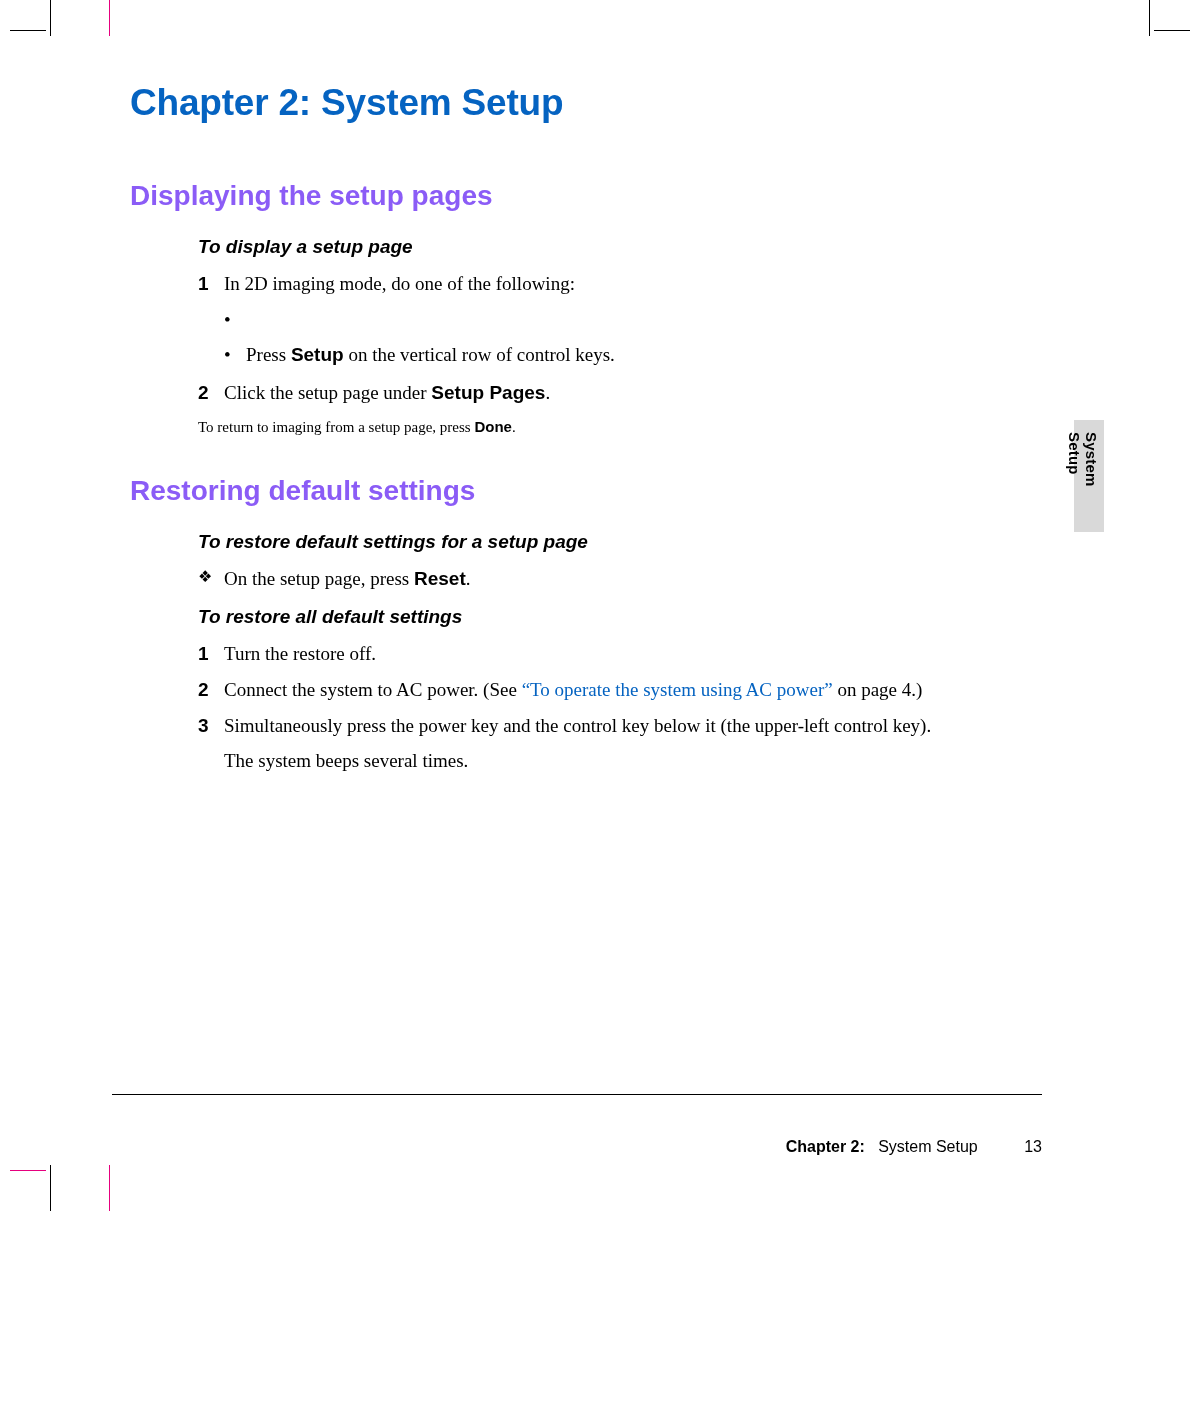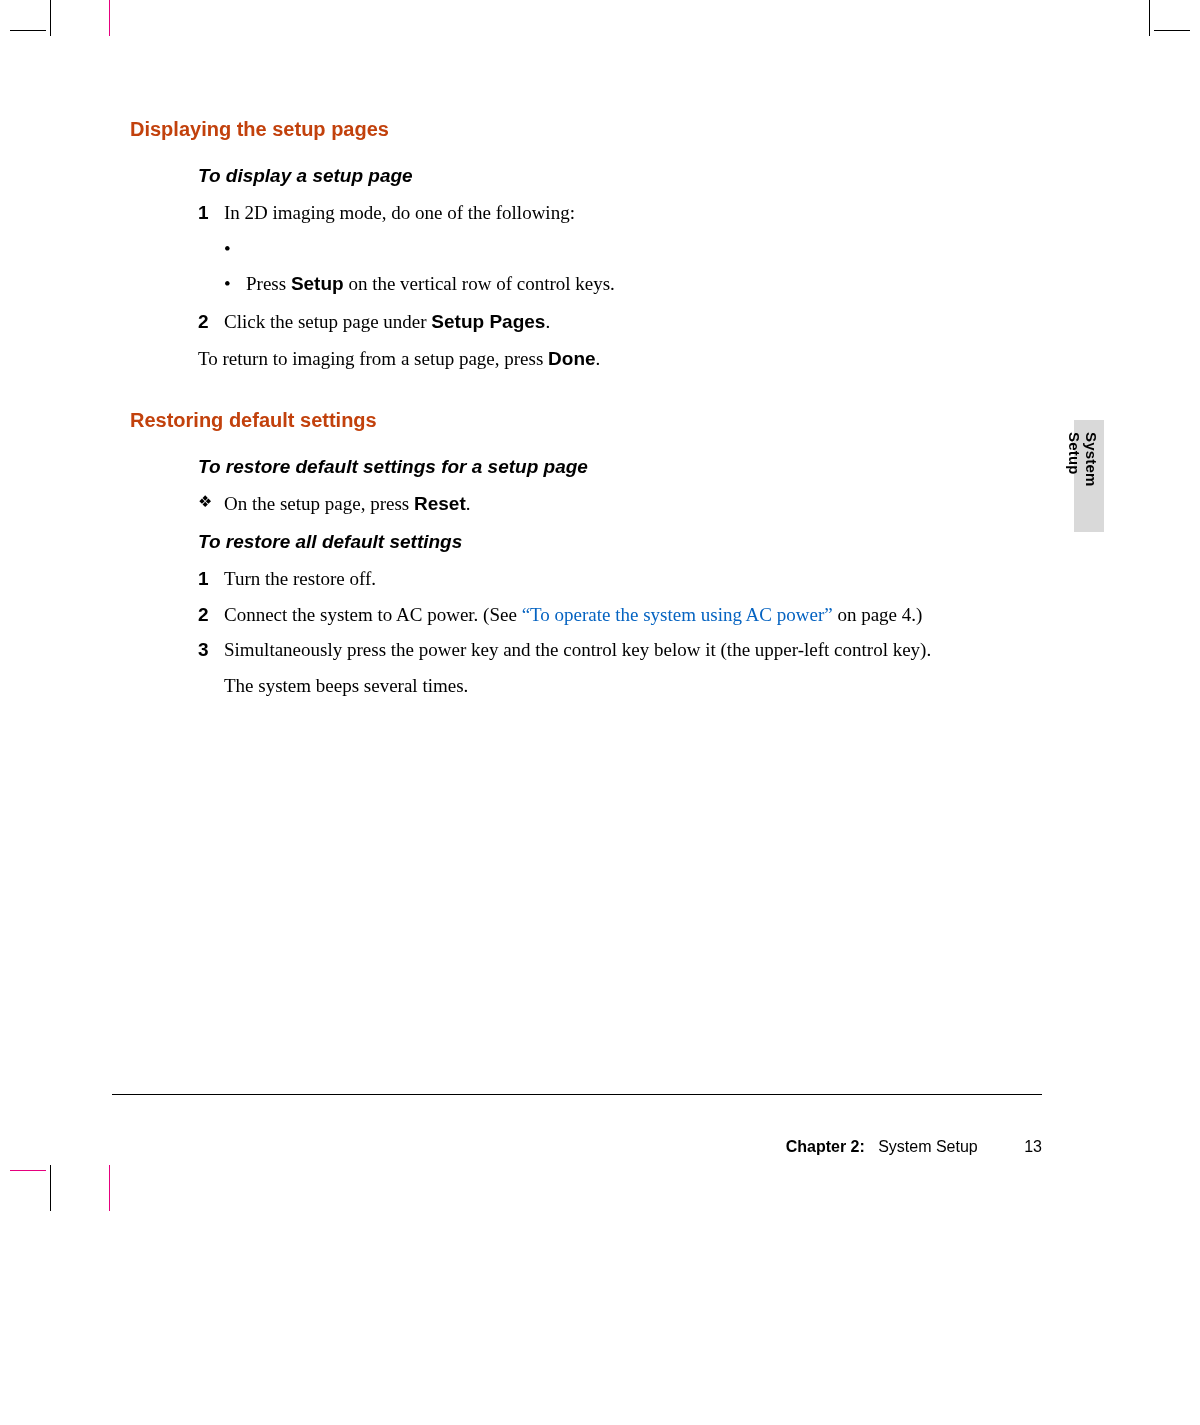--- a/index.html
+++ b/index.html
@@ -54,23 +54,23 @@
     font-size: 37px;
     letter-spacing: -0.2px;
     margin-bottom: 56px;
   }
   .intro {
     margin-left: 68px;
     font-size: 19px;
     margin-bottom: 42px;
   }
   .h2 {
-    color: #c2410c;
-    font-weight: 700;
-    font-size: 20px;
+    color: #8b5cf6;
+    font-weight: 700;
+    font-size: 28px;
     margin-bottom: 24px;
     margin-top: 36px;
   }
   .h3 {
     font-weight: 700;
     font-size: 19px;
     margin-left: 68px;
     margin-bottom: 12px;
     font-style: italic;
   }
@@ -101,21 +101,21 @@
   .clover {
     display: flex;
     margin-left: 68px;
     font-size: 19px;
     line-height: 1.45;
     margin-bottom: 14px;
   }
   .clover .sym { width: 26px; flex-shrink: 0; font-size: 16px; }
   .plain {
     margin-left: 68px;
-    font-size: 19px;
+    font-size: 15px;
     line-height: 1.45;
     margin-bottom: 6px;
   }
   .indent2 {
     margin-left: 94px;
     font-size: 19px;
     line-height: 1.45;
     margin-bottom: 24px;
   }
   .link { color: #0563c1; }
@@ -154,20 +154,21 @@
 
 <div class="mark mark-v" style="left:50px; bottom:214px; height:46px;"></div>
 <div class="mark mark-h magenta" style="left:10px; bottom:254px;"></div>
 <div class="mark mark-v magenta" style="left:109px; bottom:214px; height:46px;"></div>
 
 <div class="thumb-tab"></div>
 <div class="thumb-label sans">System Setup</div>
 
 <div class="content">
 
+  <div class="chapter-title sans">Chapter 2: System Setup</div>
 
 
   <div class="h2 sans">Displaying the setup pages</div>
 
   <div class="h3 sans">To display a setup page</div>
 
   <div class="step">
     <div class="num sans">1</div>
     <div class="txt">In 2D imaging mode, do one of the following:</div>
   </div>

